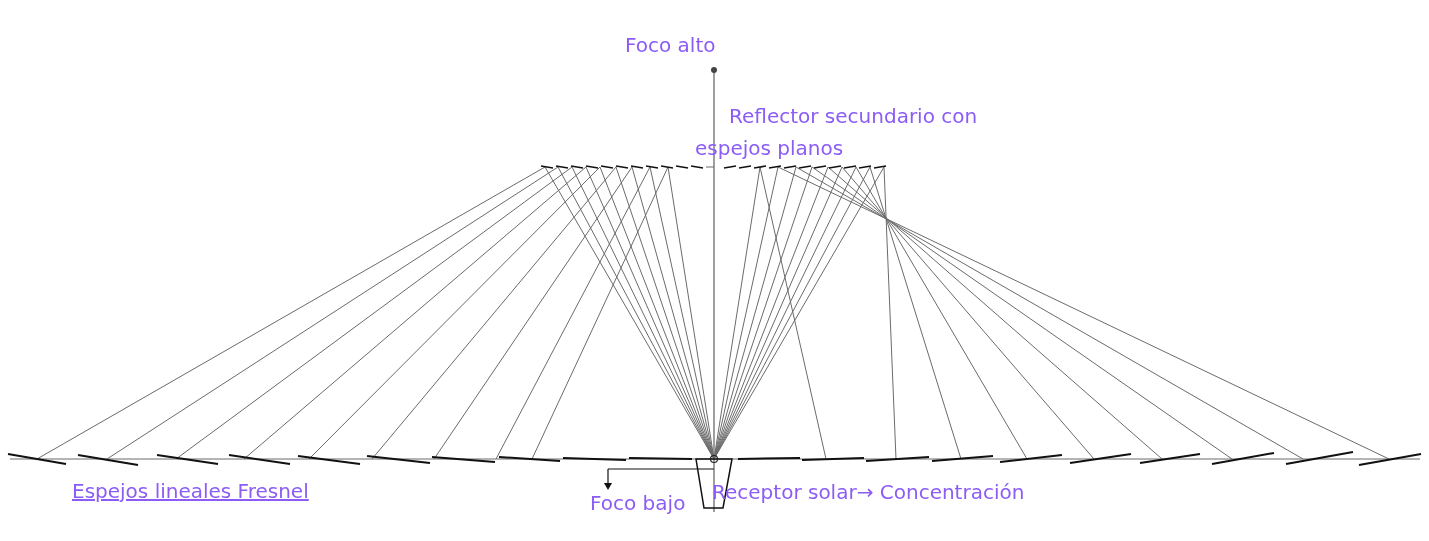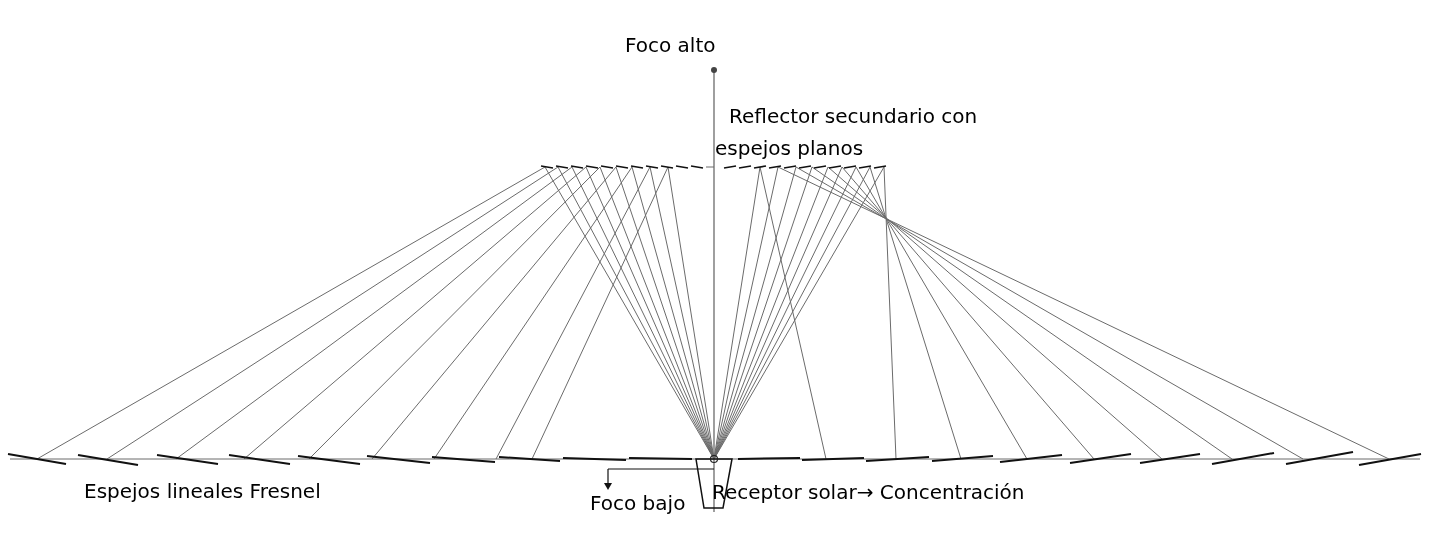--- a/index.html
+++ b/index.html
@@ -1,18 +1,18 @@
 <!DOCTYPE html>
 <html><head>
   <meta charset="utf-8">
   <style>
     html, body { margin: 0; padding: 0; background: #ffffff; }
     body { width: 1429px; height: 541px; position: relative; overflow: hidden; font-family: "DejaVu Sans", sans-serif; }
     #diagram { position: absolute; left: 0; top: 0; }
-    .lbl { position: absolute; font-family: "DejaVu Sans", sans-serif; font-size: 20px; color: #000000; white-space: nowrap; line-height: 1.25; }
+    .lbl { position: absolute; font-family: "DejaVu Sans", sans-serif; font-size: 20px; color: #8b5cf6; white-space: nowrap; line-height: 1.25; }
   </style>
 </head>
 <body>
 
 <svg id="diagram" width="1429" height="541" viewBox="0 0 1429 541" xmlns="http://www.w3.org/2000/svg">
   <g id="rays">
       <line x1="37" y1="459" x2="545" y2="167" stroke="#6b6b6b" stroke-width="1"></line>
       <line x1="545" y1="167" x2="714" y2="459" stroke="#6b6b6b" stroke-width="1"></line>
       <line x1="896" y1="459" x2="884" y2="167" stroke="#6b6b6b" stroke-width="1"></line>
       <line x1="884" y1="167" x2="714" y2="459" stroke="#6b6b6b" stroke-width="1"></line>
@@ -105,16 +105,16 @@
       <polygon points="696,459 732,459 723,508 704,508" fill="none" stroke="#111111" stroke-width="1.5"></polygon>
       <circle cx="714" cy="459" r="3.5" fill="none" stroke="#222" stroke-width="1.2"></circle>
       <line x1="714" y1="469" x2="608" y2="469" stroke="#111111" stroke-width="1.2"></line>
       <line x1="608" y1="469" x2="608" y2="484" stroke="#111111" stroke-width="1.2"></line>
       <polygon points="604,483 612,483 608,490" fill="#111"></polygon>
     </g>
 </svg>
 
 <div class="lbl" style="left:625px; top:33px;">Foco alto</div>
 <div class="lbl" style="left:729px; top:104px;text-align:center;">Reflector secundario con</div>
-<div class="lbl" style="left:715px; top:136px;">espejos planos</div>
-<div class="lbl" style="left:84px; top:479px;">Espejos lineales Fresnel</div>
+<div class="lbl" style="left:695px; top:136px;">espejos planos</div>
+<div class="lbl" style="left:72px; top:479px;text-decoration:underline;">Espejos lineales Fresnel</div>
 <div class="lbl" style="left:542px; top:491px;margin-left:48px;">Foco bajo</div>
 <div class="lbl" style="left:712px; top:480px;">Receptor solar→ Concentración</div>
 
 </body></html>

